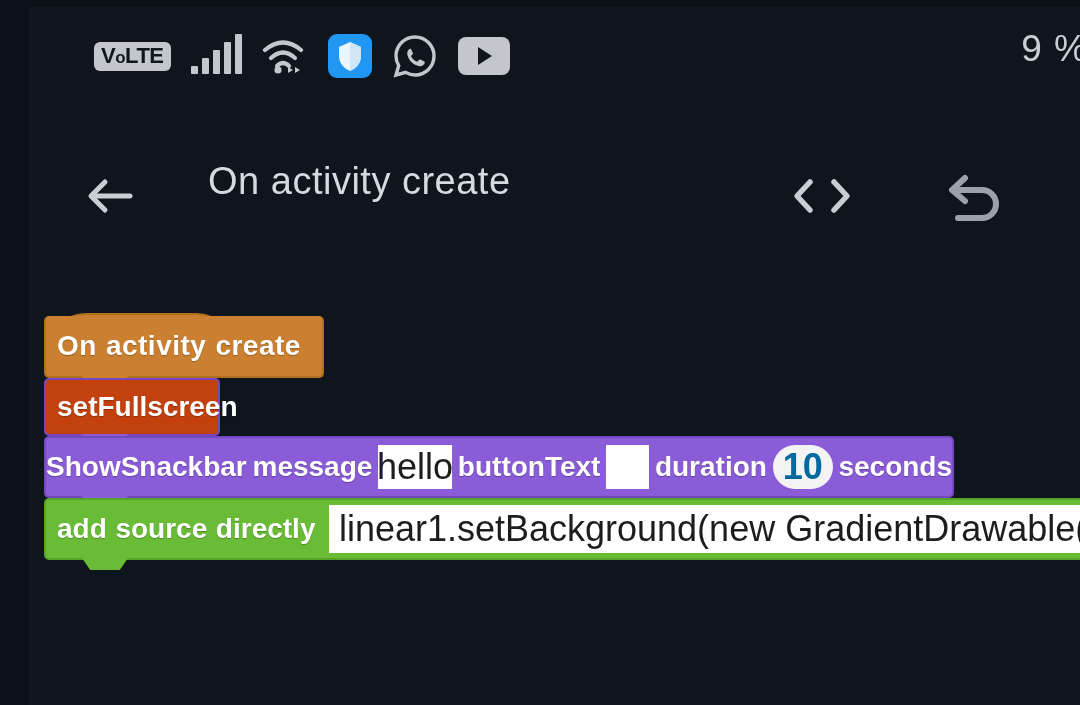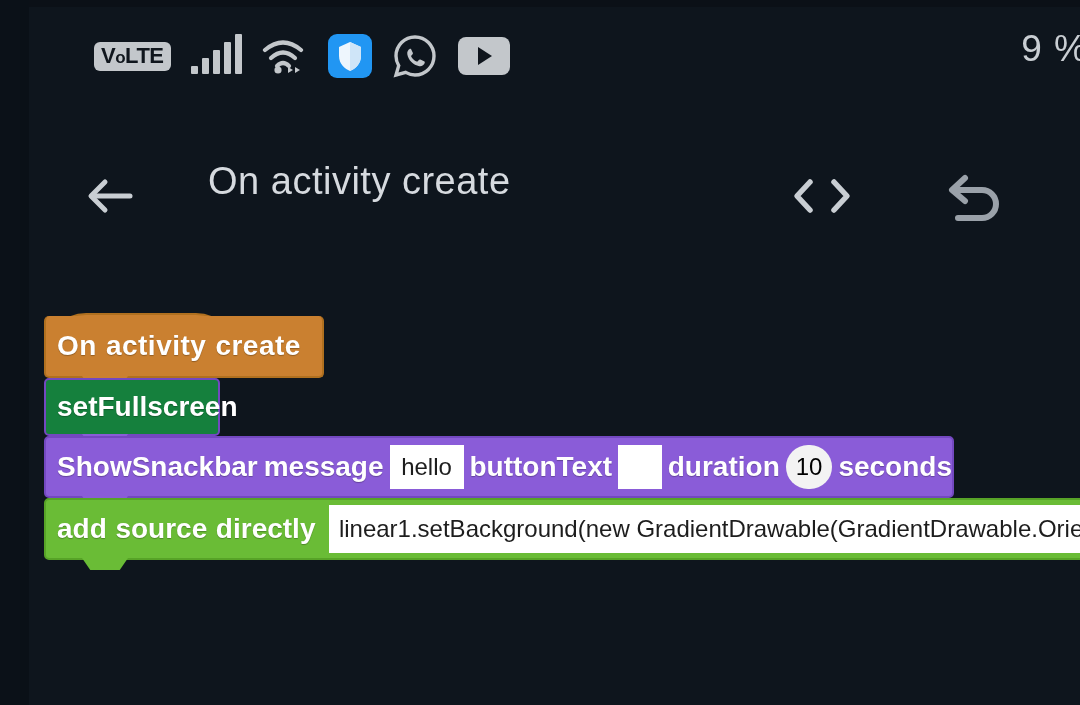--- a/index.html
+++ b/index.html
@@ -175,33 +175,32 @@
     border: 2px solid #b0701f;
     border-bottom: none;
     border-radius: 95px 95px 0 0;
   }
   .word-gap { display: inline-block; width: 9px; }
 
   
   #block-fullscreen {
     left: 24px; top: 118px;
     width: 176px; height: 58px;
-    background: #15803d;
+    background: #c2410c;
     border: 2px solid #7348c0;
     border-radius: 5px;
     padding-left: 11px;
     text-align: right;
   }
   #block-snackbar {
     left: 24px; top: 176px;
     width: 910px; height: 62px;
     background: #8a5cd8;
     border: 2px solid #7348c0;
     border-radius: 5px;
-    padding-left: 11px;
     gap: 0;
   }
   #block-source {
     left: 24px; top: 238px;
     width: 1060px; height: 62px;
     background: #6abc36;
     border: 2px solid #57a327;
     border-radius: 5px;
     padding-left: 11px;
   }
@@ -213,39 +212,39 @@
     height: 12px;
     left: 36px;
   }
   .notch.down { clip-path: polygon(0 0, 100% 0, 82% 100%, 18% 100%); }
 
   
   .field {
     background: #ffffff;
     color: #1d1d1d;
     font-weight: normal;
-    font-size: 24px;
+    font-size: 36px;
     font-family: "Liberation Sans", sans-serif;
     text-shadow: none;
     display: inline-flex;
     align-items: center;
     padding: 0 10px;
     box-sizing: border-box;
     line-height: 1;
   }
   #field-message { height: 44px; min-width: 74px; justify-content: center; }
   #field-buttontext { height: 44px; width: 76px; }
   #field-duration {
     background: #f3f3f3;
     border-radius: 22px;
     height: 44px;
     width: 72px;
     justify-content: center;
-    color: #000000;
-    font-weight: normal;
+    color: #0369a1;
+    font-weight: bold;
   }
   #field-source {
     height: 48px;
     width: 806px;
     overflow: hidden;
     display: block;
     padding: 0 0 0 10px;
     line-height: 48px;
   }
   .txt-sep { display: inline-block; width: 14px; }

